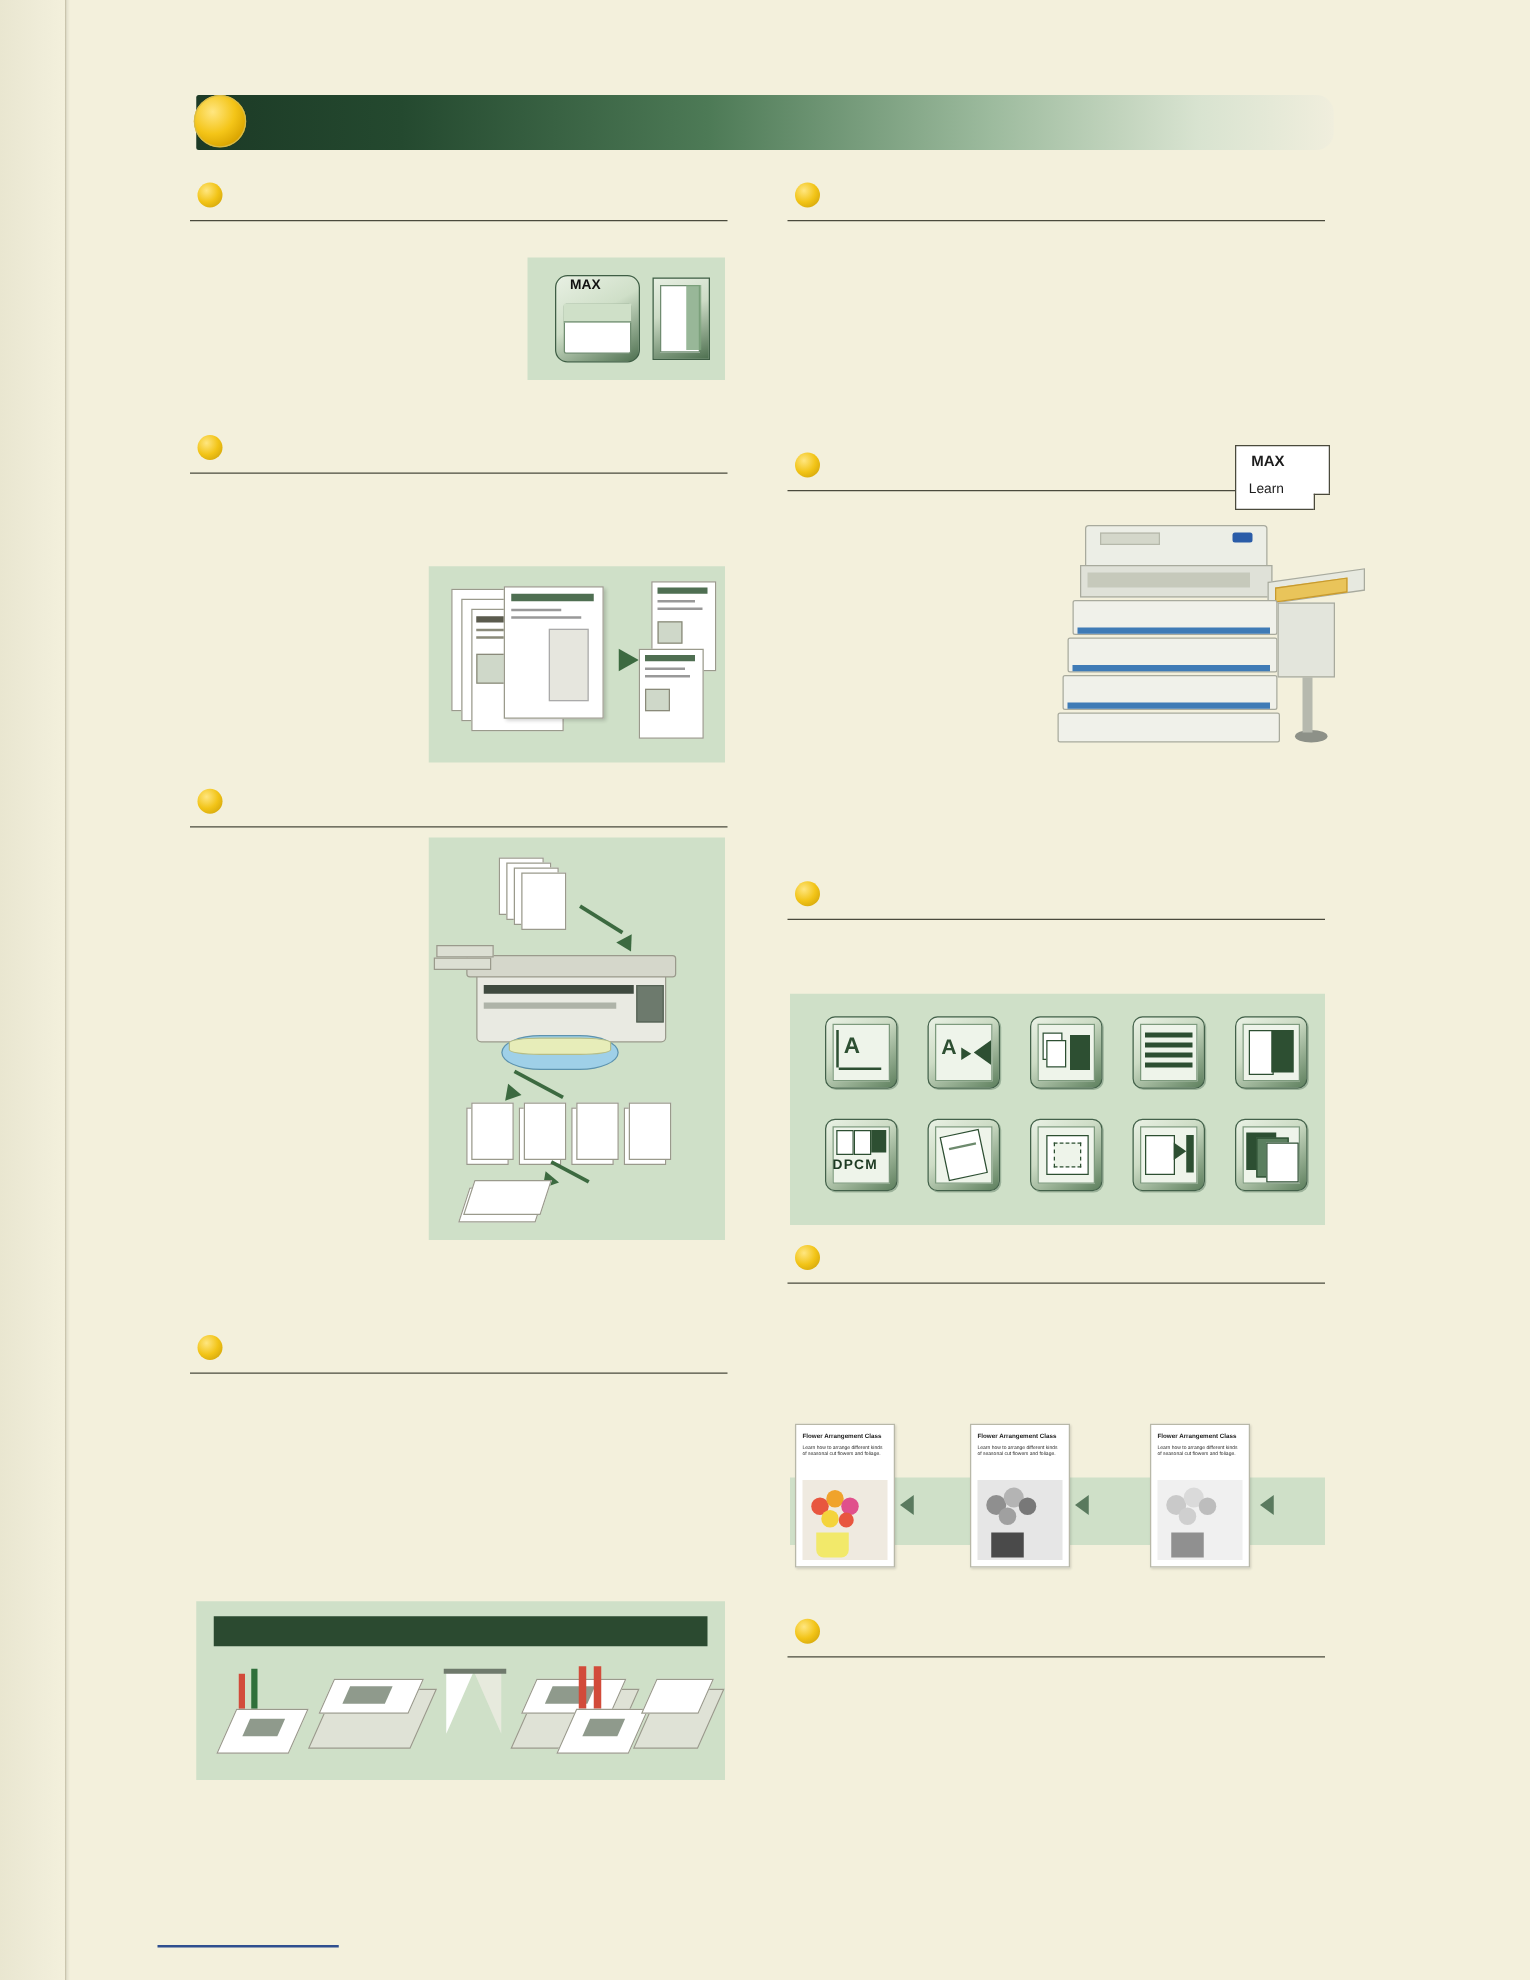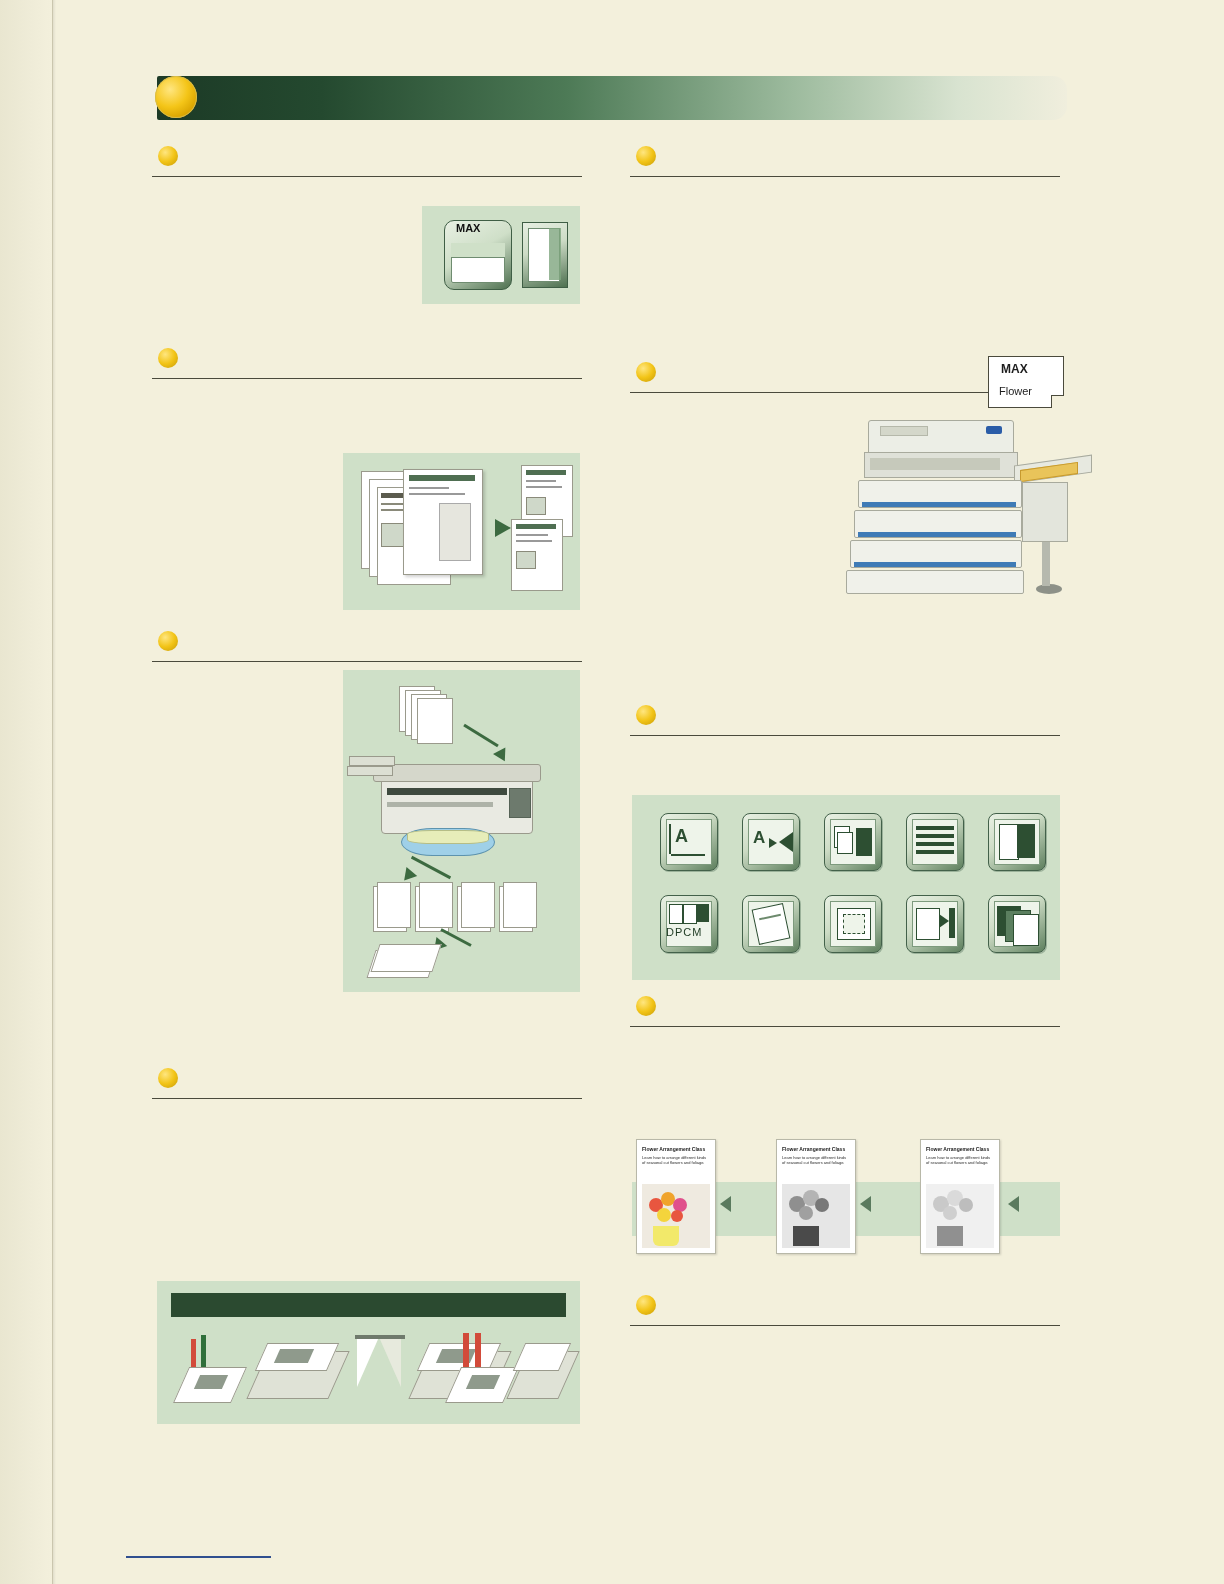--- a/index.html
+++ b/index.html
@@ -228,21 +228,21 @@
 <div class="bullet" style="left:636px;top:146px;"></div>
 <div class="rule" style="left:630px;top:176px;width:430px;"></div>
 <span style="position:absolute;left:664px;top:148px;font-size:14px;color:#222;"></span>
 
 <div class="bullet" style="left:636px;top:362px;"></div>
 <div class="rule" style="left:630px;top:392px;width:370px;"></div>
 <span style="position:absolute;left:664px;top:364px;font-size:14px;color:#222;"></span>
 
 <div class="max-note" style="left:988px;top:356px;width:74px;height:50px;">
   <span style="position:absolute;left:12px;top:5px;">MAX</span>
-  <span style="position:absolute;left:10px;top:28px;font-weight:normal;font-size:11px;">Flower</span>
+  <span style="position:absolute;left:10px;top:28px;font-weight:normal;font-size:11px;">Learn</span>
   <div style="position:absolute;right:-1px;bottom:-1px;width:12px;height:12px;background:#f3f0dc;border-left:1px solid #4a4a3c;border-top:1px solid #4a4a3c;"></div>
 </div>
 
 <div style="position:absolute;left:846px;top:418px;width:250px;height:195px;">
 
   <div style="position:absolute;left:22px;top:2px;width:144px;height:34px;background:#eceee6;border:1px solid #a8aa9d;border-radius:3px;"></div>
   <div style="position:absolute;left:34px;top:8px;width:46px;height:8px;background:#d4d7ca;border:1px solid #b5b8aa;"></div>
   <div style="position:absolute;left:140px;top:8px;width:16px;height:8px;background:#2a5ca8;border-radius:2px;"></div>
 
   <div style="position:absolute;left:18px;top:34px;width:152px;height:24px;background:#dfe1d8;border:1px solid #a8aa9d;"></div>
@@ -299,21 +299,21 @@
     <div class="icon-inner"></div>
     <div style="position:absolute;left:10px;top:10px;width:18px;height:34px;background:#fff;border:1px solid #2d4f32;"></div>
     <div style="position:absolute;left:28px;top:10px;width:18px;height:34px;background:#2d4f32;"></div>
   </div>
 
   <div class="icon-tile" style="position:absolute;left:28px;top:100px;">
     <div class="icon-inner"></div>
     <div style="position:absolute;left:8px;top:8px;width:12px;height:18px;background:#fff;border:1px solid #2d4f32;"></div>
     <div style="position:absolute;left:22px;top:8px;width:12px;height:18px;background:#fff;border:1px solid #2d4f32;"></div>
     <div style="position:absolute;left:36px;top:8px;width:12px;height:18px;background:#2d4f32;"></div>
-    <span style="position:absolute;left:5px;top:30px;font-size:11px;font-weight:normal;color:#1d3a22;letter-spacing:1px;">DPCM</span>
+    <span style="position:absolute;left:5px;top:30px;font-size:11px;font-weight:bold;color:#1d3a22;letter-spacing:1px;">DPCM</span>
   </div>
   <div class="icon-tile" style="position:absolute;left:110px;top:100px;">
     <div class="icon-inner"></div>
     <div style="position:absolute;left:12px;top:10px;width:30px;height:34px;background:#fff;border:1px solid #2d4f32;transform:rotate(-12deg);"></div>
     <div style="position:absolute;left:16px;top:20px;width:22px;height:2px;background:#6d8a6d;transform:rotate(-12deg);"></div>
   </div>
   <div class="icon-tile" style="position:absolute;left:192px;top:100px;">
     <div class="icon-inner"></div>
     <div style="position:absolute;left:12px;top:12px;width:32px;height:30px;background:#fff;border:1px solid #2d4f32;"></div>
     <div style="position:absolute;left:18px;top:18px;width:20px;height:18px;background:#eef4ea;border:1px dashed #2d4f32;"></div>

